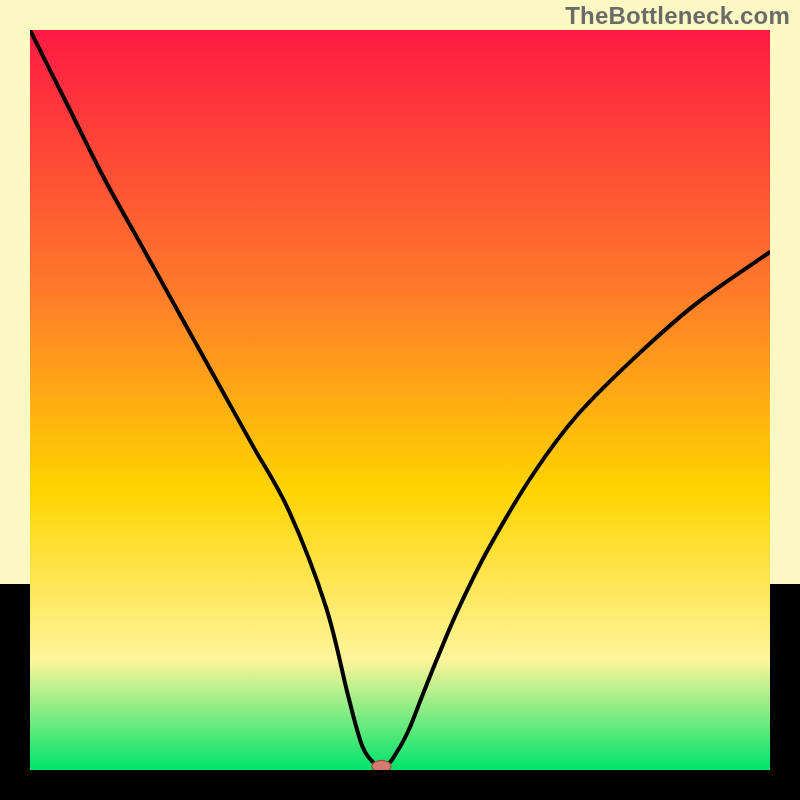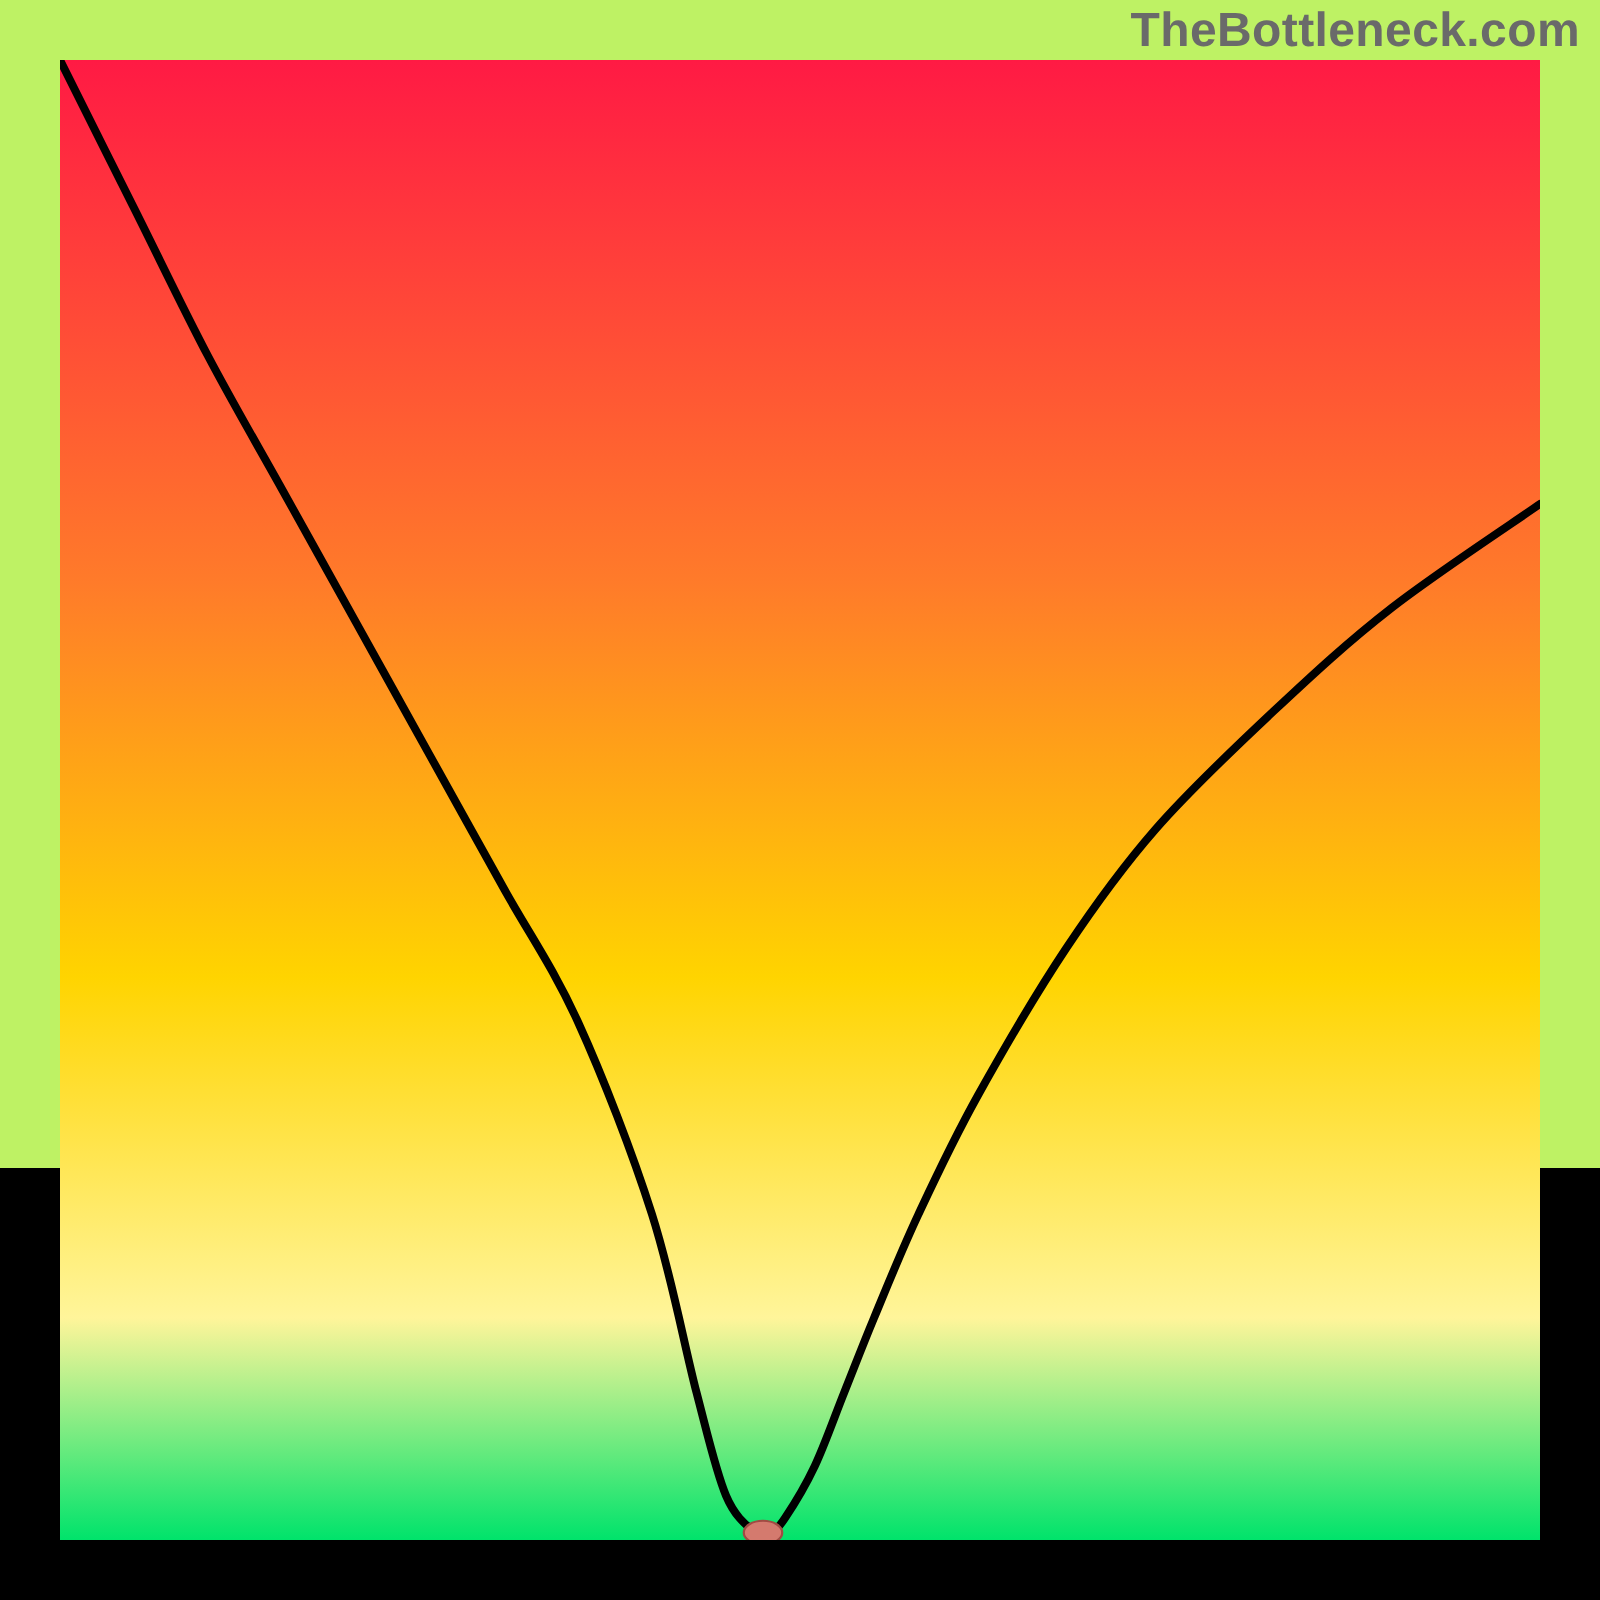--- a/index.html
+++ b/index.html
@@ -7,21 +7,21 @@
     padding: 0;
     width: 800px;
     height: 800px;
     background: #000;
     overflow: hidden;
   }
   .frame {
     position: relative;
     width: 800px;
     height: 584px;
-    background: #bef264;
+    background: #fef9c3;
   }
   .plot {
     position: absolute;
     left: 30px;
     top: 30px;
     width: 740px;
     height: 740px;
   }
   .plot svg {
     display: block;

